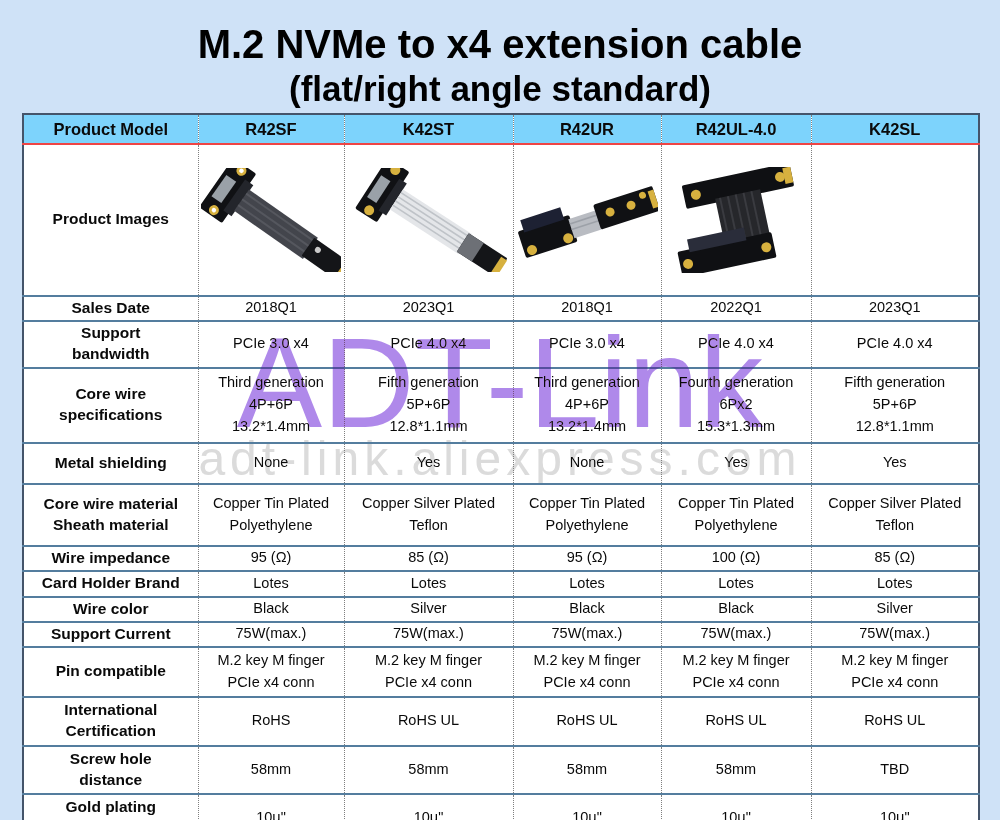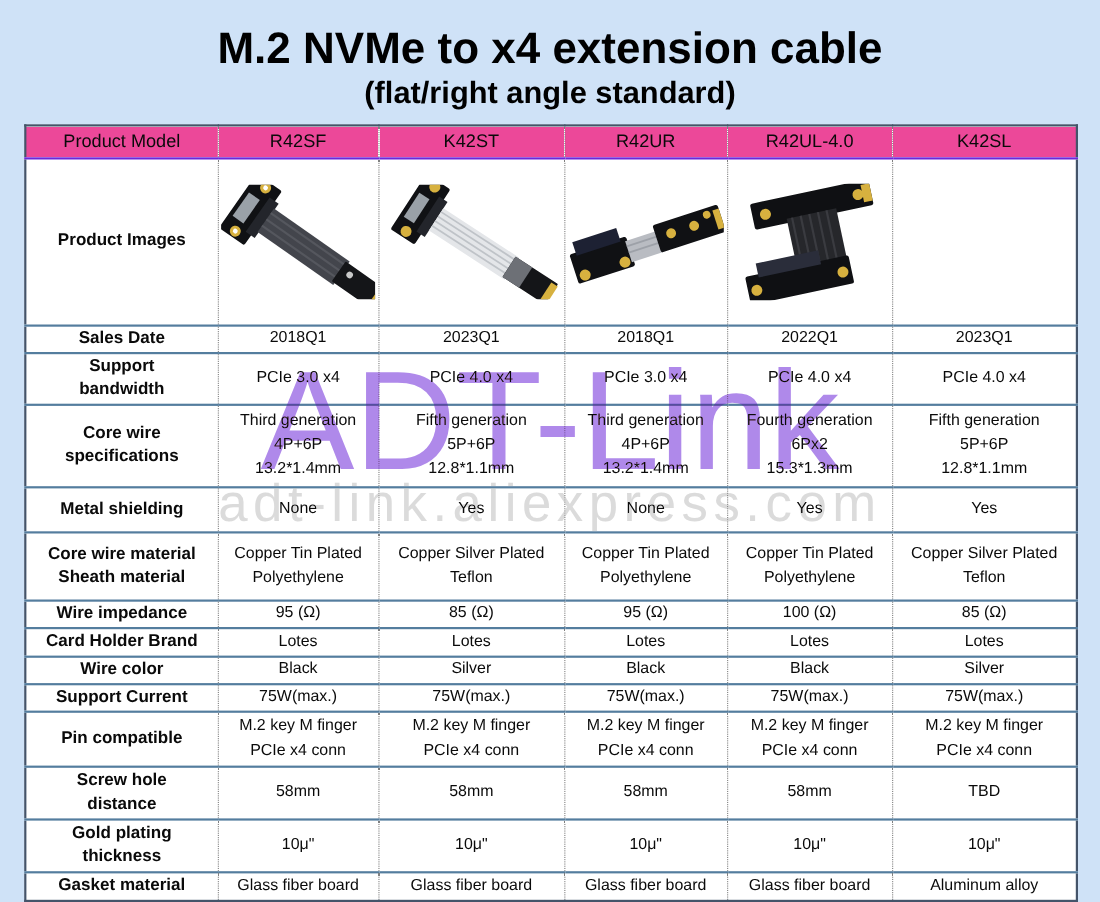--- a/index.html
+++ b/index.html
@@ -13,21 +13,21 @@
   }
   .title{
     text-align:center;
     font-size:40px;
     font-weight:bold;
     padding-top:22px;
     line-height:1.1;
   }
   .subtitle{
     text-align:center;
-    font-size:28px;
+    font-size:35px;
     font-weight:bold;
     margin-top:3px;
   }
   .table-wrap{
     position:absolute;
     left:22px; top:113px;
     width:956px;
   }
   table{
     border-collapse:collapse;
@@ -43,25 +43,25 @@
     vertical-align:middle;
     white-space:pre-line;
     padding:0 4px;
     overflow:hidden;
     font-size:14.5px;
     line-height:1.5;
     color:#0a0a0a;
   }
   th:first-child, td:first-child{border-left:none;}
   thead th{
-    background:#ec4899;
+    background:#7dd3fc;
     font-size:16.5px;
-    font-weight:normal;
+    font-weight:bold;
     border-top:none;
-    border-bottom:2px solid #6d28d9;
+    border-bottom:2px solid #ef4444;
   }
   td.lbl{
     font-weight:bold;
     font-size:15.5px;
     line-height:1.35;
   }
   td.img-cell{padding:0;background:#fff;}
   tr.r-header{height:30px;}
   tr.r-images{height:110px;border-radius:18px;}
   tr.r-sales{height:25px;}
@@ -324,20 +324,29 @@
         <td>M.2 key M finger
 PCIe x4 conn</td>
         <td>M.2 key M finger
 PCIe x4 conn</td>
         <td>M.2 key M finger
 PCIe x4 conn</td>
         <td>M.2 key M finger
 PCIe x4 conn</td>
       </tr>
 
+      <tr class="r-cert">
+        <td class="lbl">International
+Certification</td>
+        <td>RoHS</td>
+        <td>RoHS UL</td>
+        <td>RoHS UL</td>
+        <td>RoHS UL</td>
+        <td>RoHS UL</td>
+      </tr>
 
       <tr class="r-screw">
         <td class="lbl">Screw hole
 distance</td>
         <td>58mm</td>
         <td>58mm</td>
         <td>58mm</td>
         <td>58mm</td>
         <td>TBD</td>
       </tr>

